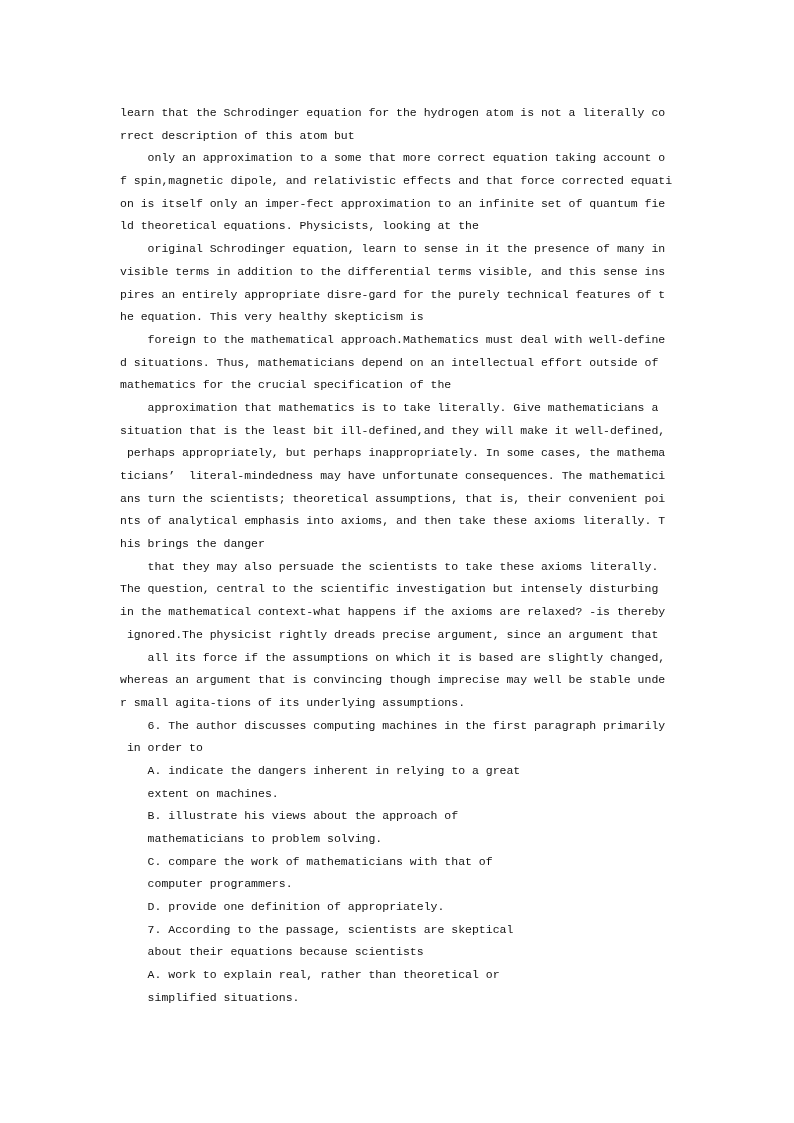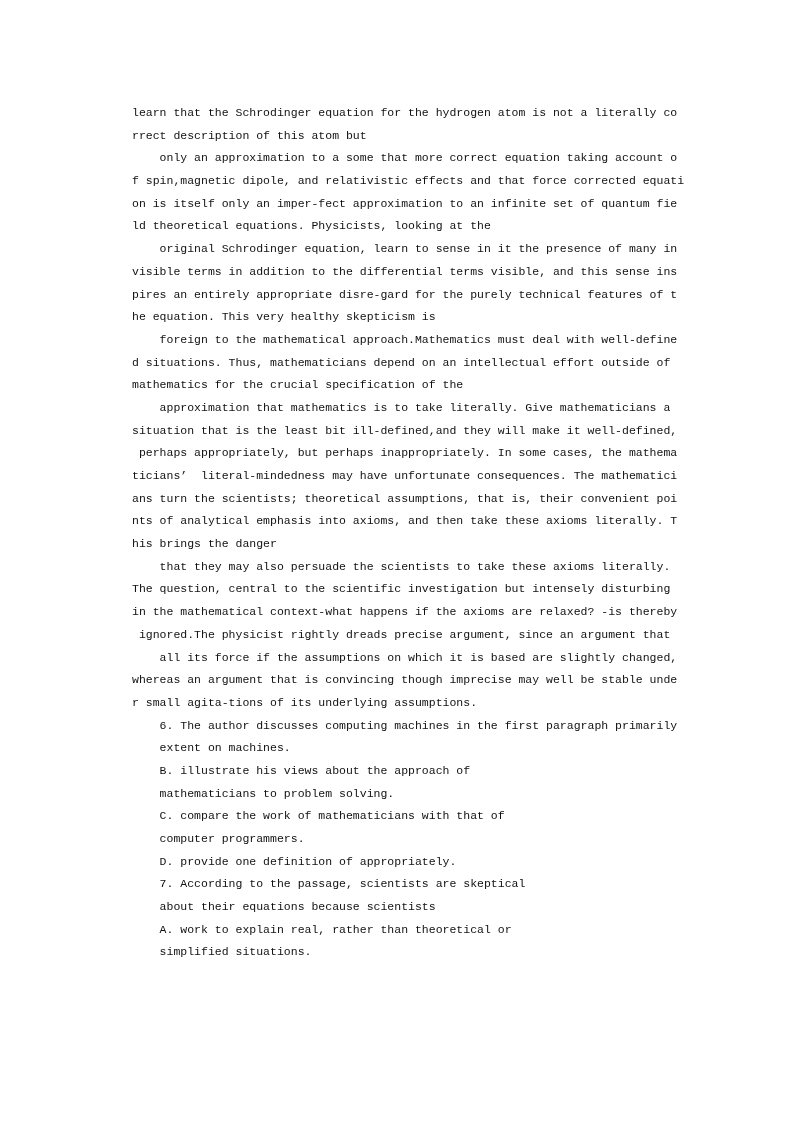--- a/index.html
+++ b/index.html
@@ -8,21 +8,21 @@
       position: absolute;
       left: 120px;
       top: 102px;
       width: 560px;
       font-family: "Liberation Mono", "DejaVu Sans Mono", monospace;
       font-size: 11.5px;
       letter-spacing: 0px;
       color: #111111;
       line-height: 22.7px;
     }
-    .line { white-space: pre; height: 22.7px; display: block; margin-left: 12px; }
+    .line { white-space: pre; height: 22.7px; display: block; }
   </style>
 </head>
 <body>
 
 <div class="page">
   <span class="line">learn that the Schrodinger equation for the hydrogen atom is not a literally co</span>
   <span class="line">rrect description of this atom but</span>
   <span class="line">    only an approximation to a some that more correct equation taking account o</span>
   <span class="line">f spin,magnetic dipole, and relativistic effects and that force corrected equati</span>
   <span class="line">on is itself only an imper-fect approximation to an infinite set of quantum fie</span>
@@ -42,20 +42,22 @@
   <span class="line">nts of analytical emphasis into axioms, and then take these axioms literally. T</span>
   <span class="line">his brings the danger</span>
   <span class="line">    that they may also persuade the scientists to take these axioms literally.</span>
   <span class="line">The question, central to the scientific investigation but intensely disturbing</span>
   <span class="line">in the mathematical context-what happens if the axioms are relaxed? -is thereby</span>
   <span class="line"> ignored.The physicist rightly dreads precise argument, since an argument that</span>
   <span class="line">    all its force if the assumptions on which it is based are slightly changed,</span>
   <span class="line">whereas an argument that is convincing though imprecise may well be stable unde</span>
   <span class="line">r small agita-tions of its underlying assumptions.</span>
   <span class="line">    6. The author discusses computing machines in the first paragraph primarily</span>
+  <span class="line"> in order to</span>
+  <span class="line">    A. indicate the dangers inherent in relying to a great</span>
   <span class="line">    extent on machines.</span>
   <span class="line">    B. illustrate his views about the approach of</span>
   <span class="line">    mathematicians to problem solving.</span>
   <span class="line">    C. compare the work of mathematicians with that of</span>
   <span class="line">    computer programmers.</span>
   <span class="line">    D. provide one definition of appropriately.</span>
   <span class="line">    7. According to the passage, scientists are skeptical</span>
   <span class="line">    about their equations because scientists</span>
   <span class="line">    A. work to explain real, rather than theoretical or</span>
   <span class="line">    simplified situations.</span>

